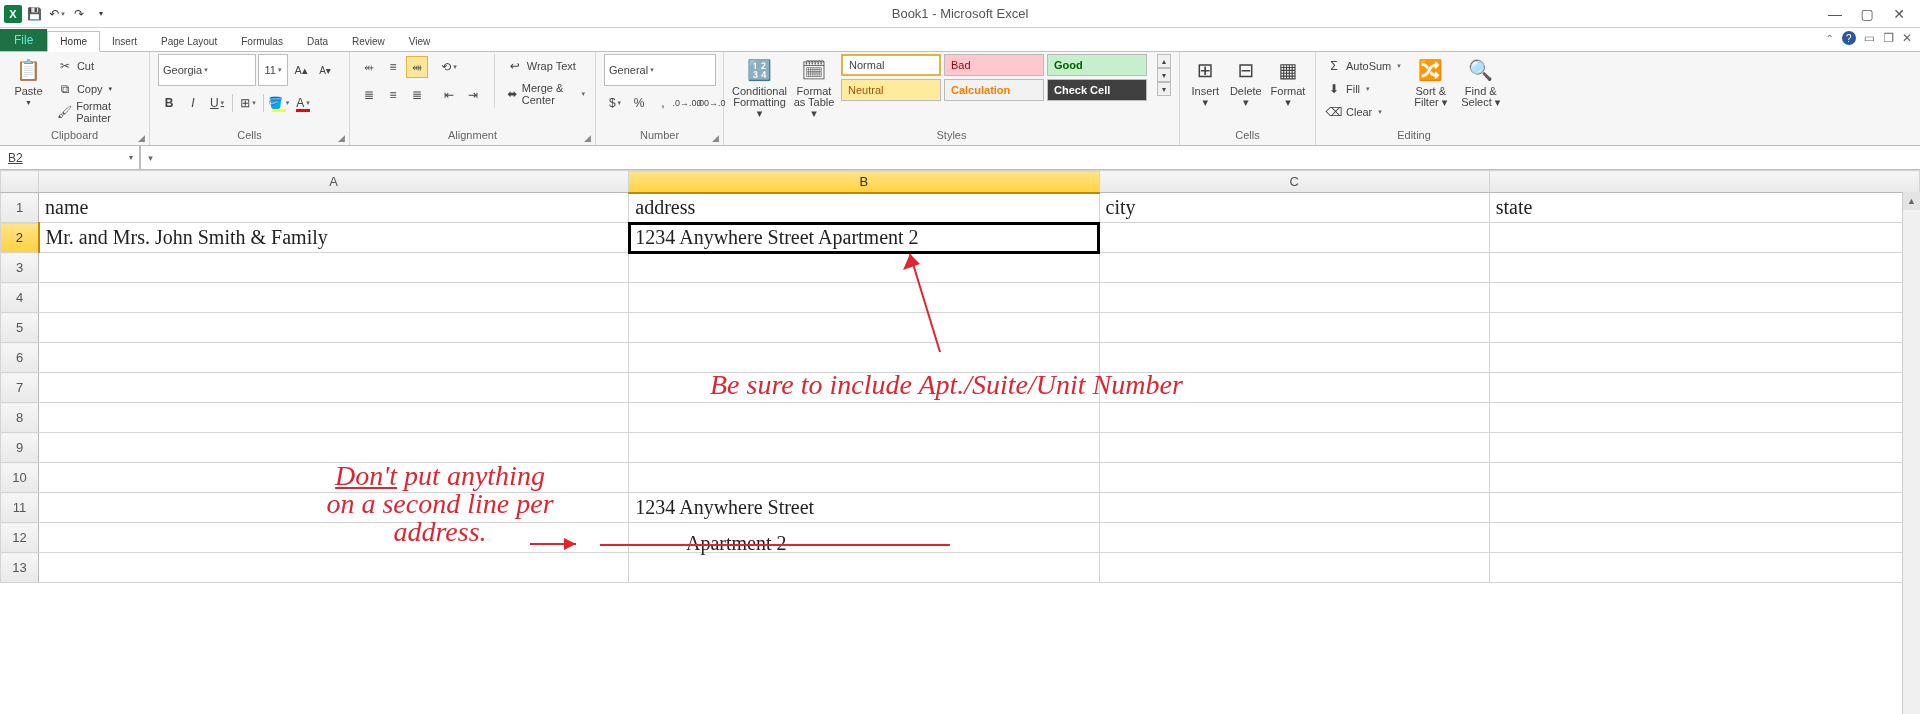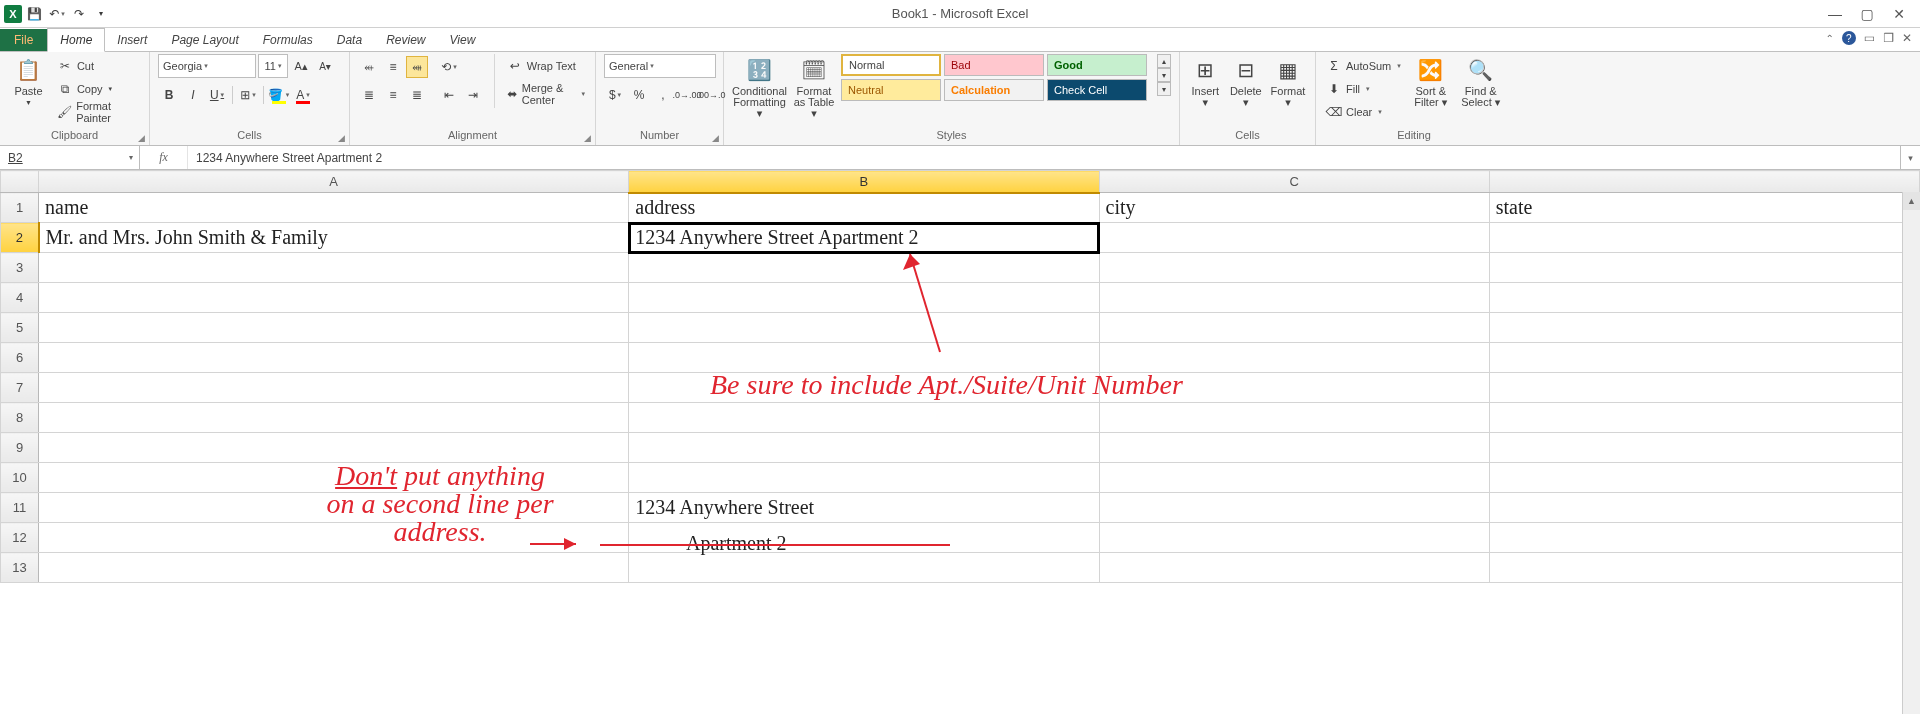--- a/index.html
+++ b/index.html
@@ -18,42 +18,42 @@
 
 .titlebar{height:28px;background:#fff;display:flex;align-items:center;position:relative;border-bottom:1px solid #d0d0d0;}
 .qat{display:flex;align-items:center;gap:4px;padding-left:4px;}
 .qat .ico{width:18px;height:18px;display:flex;align-items:center;justify-content:center;font-size:12px;color:#3a3a3a;}
 .excel-logo{width:18px;height:18px;background:#107c41;color:#fff;font-size:11px;font-weight:bold;display:flex;align-items:center;justify-content:center;border-radius:2px;}
 .title-text{position:absolute;left:50%;transform:translateX(-50%);font-size:13px;color:#555;}
 .winbtns{margin-left:auto;display:flex;gap:18px;padding-right:14px;color:#555;font-size:14px;}
 .winbtns span{width:14px;text-align:center;}
 
 .tabrow{height:24px;background:#fff;display:flex;align-items:flex-end;padding-left:0;border-bottom:1px solid #c0c0c0;position:relative;}
-.file-tab{background:var(--file-green);color:#fdba74;padding:4px 14px 4px 14px;font-size:12px;}
-.ribbon-tab{padding:4px 12px;font-size:12px;color:#444;position:relative;font-style:italic;}
+.file-tab{background:var(--file-green);color:#5eead4;padding:4px 14px 4px 14px;font-size:12px;}
+.ribbon-tab{padding:4px 12px;font-size:10px;color:#444;position:relative;}
 .ribbon-tab.active{background:#fff;border:1px solid #c0c0c0;border-bottom:1px solid #fff;margin-bottom:-1px;color:#333;}
 .tabrow-right{position:absolute;right:8px;top:3px;display:flex;gap:8px;align-items:center;color:#666;font-size:12px;}
 .help-circle{width:14px;height:14px;border-radius:50%;background:#2b579a;color:#fff;font-size:10px;display:flex;align-items:center;justify-content:center;}
 
 .ribbon{height:94px;background:#f6f6f6;display:flex;border-bottom:1px solid #bdbdbd;}
 .group{border-right:1px solid #d6d6d6;display:flex;flex-direction:column;padding:2px 8px 0 8px;position:relative;}
 .group-body{flex:1;display:flex;align-items:flex-start;gap:6px;}
 .group-label{height:16px;text-align:center;font-size:11px;color:#666;padding-bottom:1px;position:relative;}
 .group-label .launcher{position:absolute;right:-4px;bottom:2px;font-size:9px;color:#888;}
 .bigbtn{display:flex;flex-direction:column;align-items:center;justify-content:flex-start;width:46px;padding-top:2px;gap:2px;}
 .bigbtn .bigico{width:28px;height:28px;display:flex;align-items:center;justify-content:center;font-size:20px;}
 .bigbtn .lbl{font-size:11px;line-height:11px;text-align:center;}
 .stack{display:flex;flex-direction:column;gap:3px;justify-content:flex-start;padding-top:2px;}
 .smallbtn{display:flex;align-items:center;gap:4px;height:20px;font-size:11px;color:#444;padding:0 2px;}
 .smallbtn .ico{width:16px;height:16px;display:flex;align-items:center;justify-content:center;font-size:12px;}
 .row{display:flex;gap:2px;align-items:center;}
 .row .tool{width:22px;height:22px;display:flex;align-items:center;justify-content:center;border:1px solid transparent;font-size:12px;color:#444;}
 .row .tool.hl{background:#fce69b;border:1px solid #e0b43f;}
 .dd::after{content:"▾";font-size:7px;margin-left:2px;color:#666;}
-.fontbox,.sizebox{border:1px solid #bdbdbd;background:#fff;height:24px;display:flex;align-items:center;padding:0 4px;font-size:11px;}
+.fontbox,.sizebox{border:1px solid #bdbdbd;background:#fff;height:32px;display:flex;align-items:center;padding:0 4px;font-size:11px;}
 .fontbox{width:98px;}
 .sizebox{width:30px;justify-content:center;}
 
 .style-cell{width:100px;height:22px;border:1px solid #bbb;display:flex;align-items:center;padding:0 6px;font-size:11px;}
 .style-grid{display:grid;grid-template-columns:repeat(3,100px);grid-auto-rows:22px;gap:3px;}
 .style-nav{display:flex;flex-direction:column;justify-content:center;gap:0;margin-left:4px;}
 .style-nav span{width:14px;height:14px;border:1px solid #bbb;font-size:8px;display:flex;align-items:center;justify-content:center;background:#f0f0f0;}
 
 .fbar{height:24px;display:flex;align-items:stretch;border-bottom:1px solid #bdbdbd;background:#fff;}
 .namebox{width:140px;border-right:1px solid #bdbdbd;display:flex;align-items:center;padding:0 8px;font-size:12px;position:relative;text-decoration:underline;}
@@ -230,21 +230,21 @@
       <div class="bigbtn" style="width:58px;">
         <span class="bigico">🗓</span>
         <span class="lbl"><span>Format as Table</span> ▾</span>
       </div>
       <div class="style-grid">
         <div class="style-cell" style="background:#fff;border:2px solid #e0b43f;">Normal</div>
         <div class="style-cell" style="background:#ffc7ce;color:#9c0006;">Bad</div>
         <div class="style-cell" style="background:#c6efce;color:#006100;font-weight:bold;">Good</div>
         <div class="style-cell" style="background:#ffeb9c;color:#9c5700;">Neutral</div>
         <div class="style-cell" style="background:#f2f2f2;color:#fa7d00;font-weight:bold;">Calculation</div>
-        <div class="style-cell" style="background:#0c4a6e;color:#fff;font-weight:normal;">Check Cell</div>
+        <div class="style-cell" style="background:#404040;color:#fff;font-weight:bold;">Check Cell</div>
       </div>
       <div class="style-nav">
           <span>▴</span>
           <span>▾</span>
           <span>▾</span>
         </div>
     </div>
     <div class="group-label">Styles</div>
   </div>
 
@@ -290,24 +290,20 @@
           <span class="bigico">🔍</span>
           <span class="lbl"><span>Find &amp; Select</span> ▾</span>
         </div>
     </div>
     <div class="group-label">Editing</div>
   </div>
 </div>
 
 <div class="fbar">
   <div class="namebox">B2</div>
-  <div class="fx-area">
-    <div class="fx-btn">fx</div>
-    <div class="fx-input">1234 Anywhere Street Apartment 2</div>
-  </div>
   <div class="fbar-expand">▾</div>
 </div>
 
 <div class="grid-wrap">
   <table class="sheet" id="sheet">
       <colgroup>
         <col style="width:38px">
         <col style="width:590px">
         <col style="width:470px">
         <col style="width:390px">

